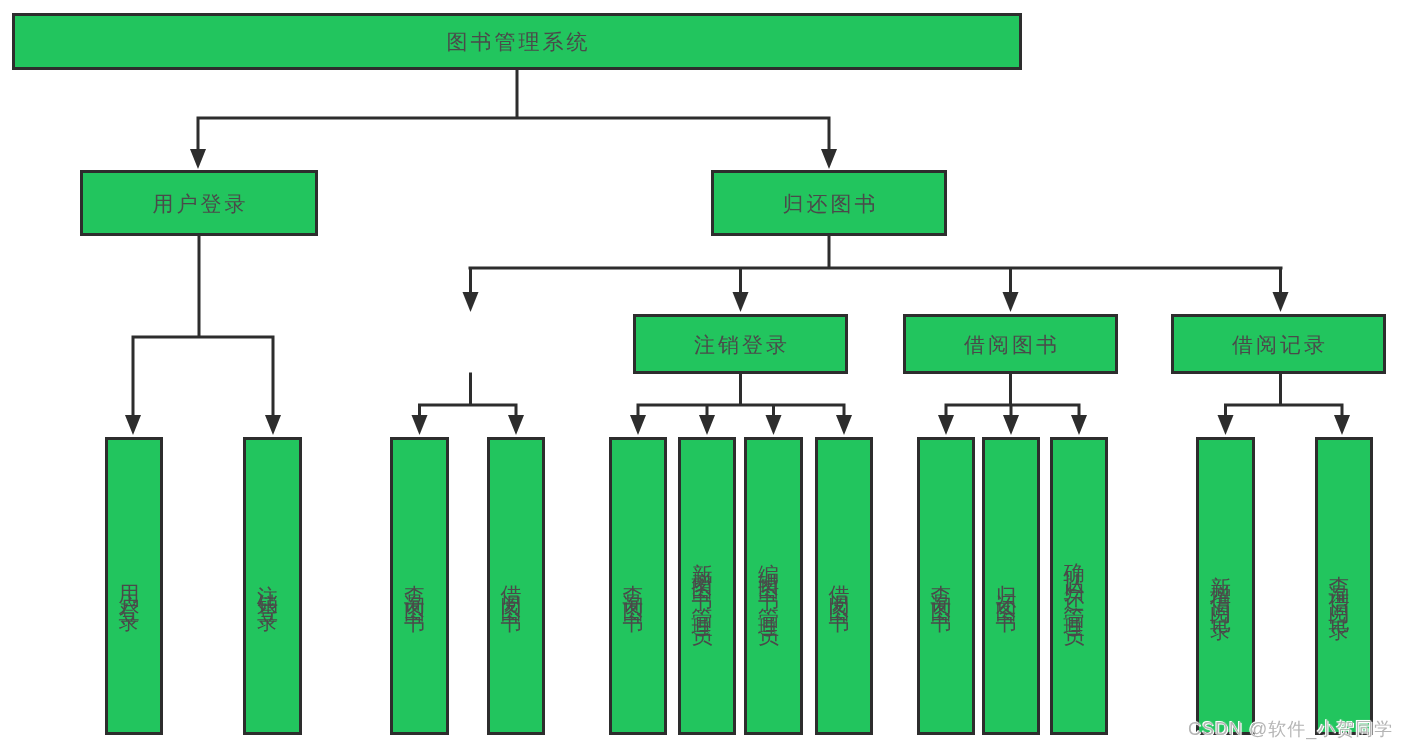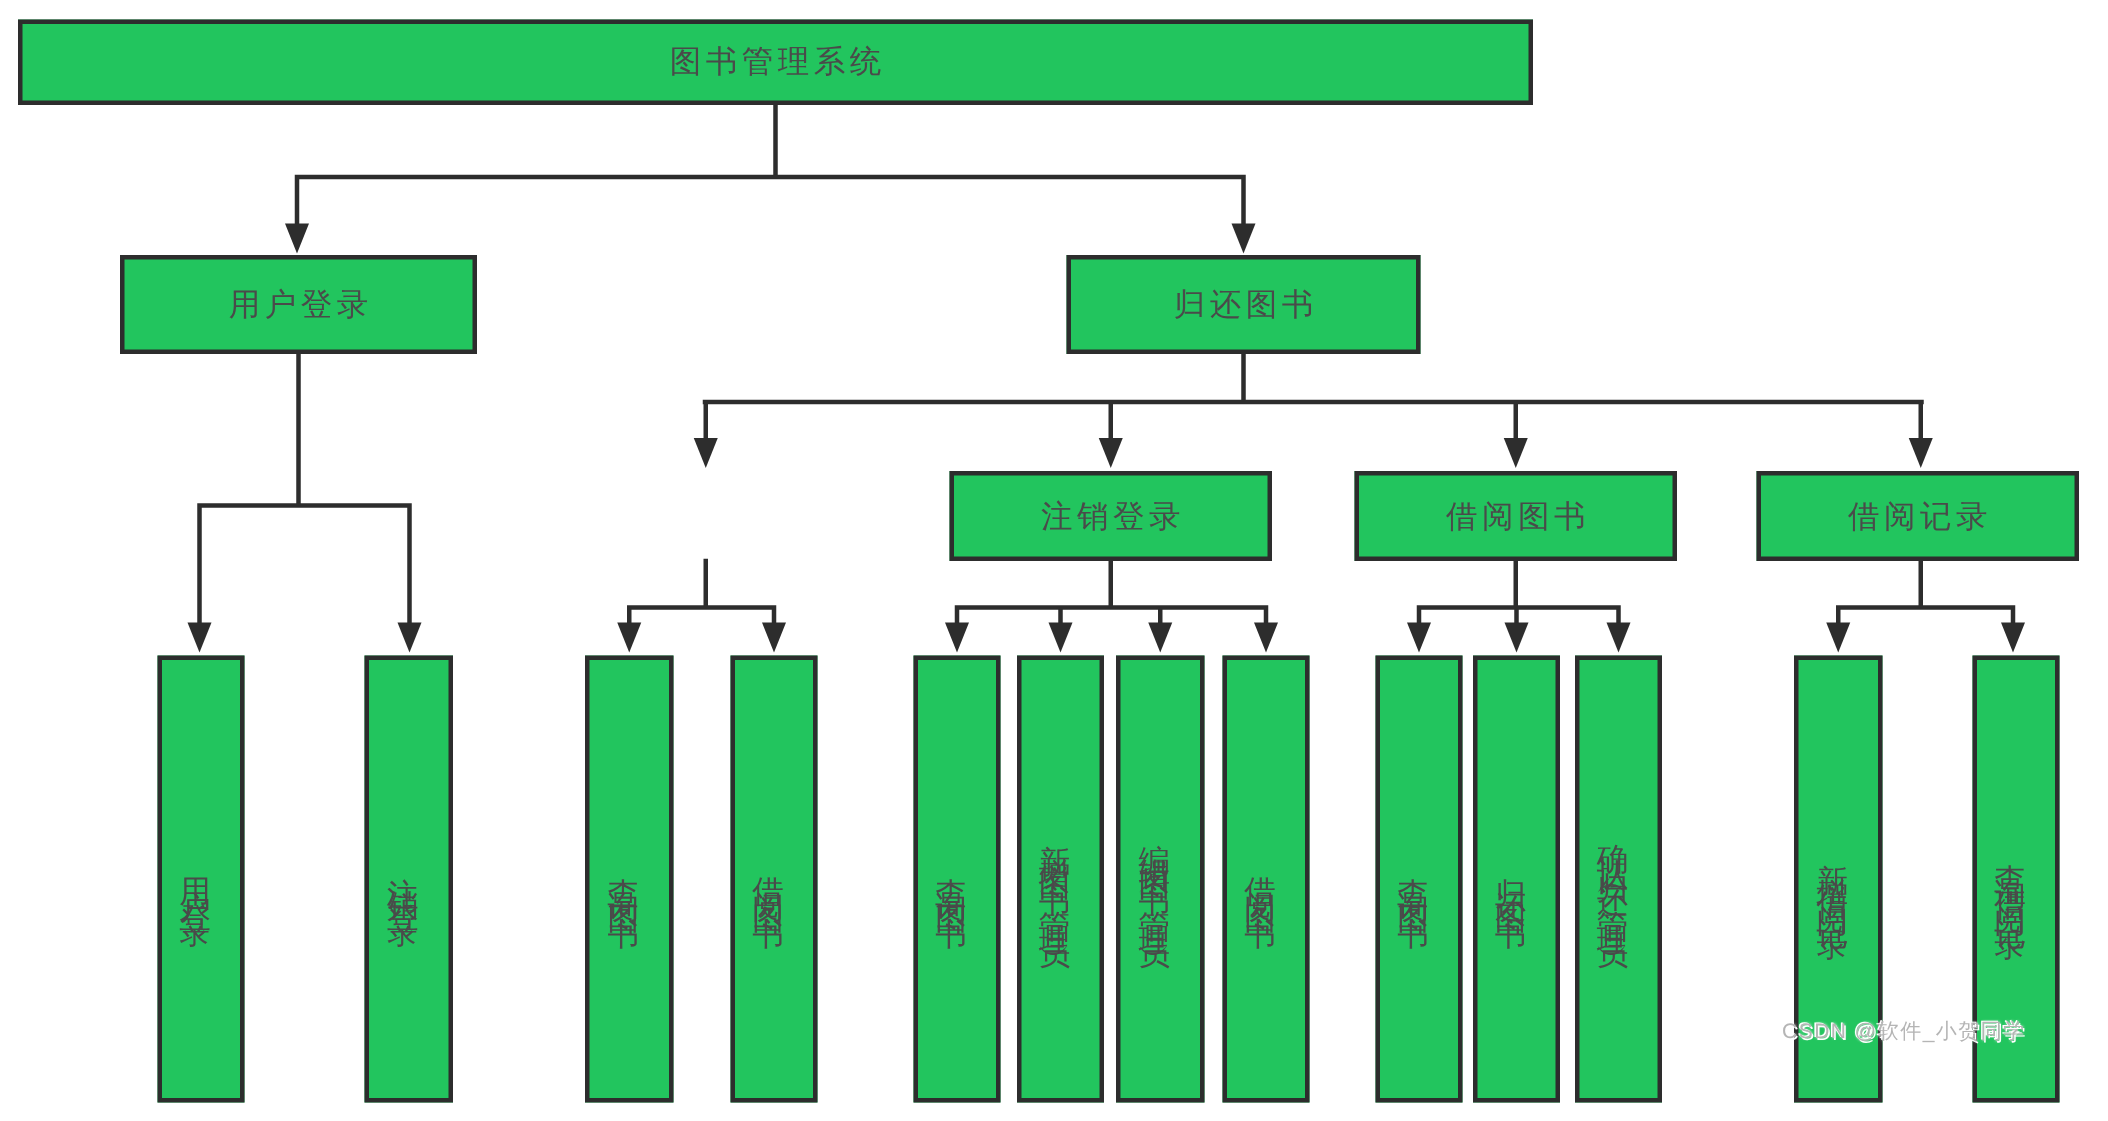--- a/index.html
+++ b/index.html
@@ -41,22 +41,22 @@
     text-orientation:mixed;
     font-size:21px;
     line-height:1;
     letter-spacing:9px;
     padding-block-start:9px; 
     white-space:nowrap;
   }
   .watermark{
     position:absolute;
     left:1188px;
-    top:679px;
-    font-size:14px;
+    top:717px;
+    font-size:18px;
     letter-spacing:1px;
     color:var(--watermark);
     text-shadow:1px 1px 0 #fff, -1px -1px 0 #fff, 0 0 2px #fff;
     white-space:nowrap;
     z-index:5;
   }
 </style>
 </head>
 <body>
 

